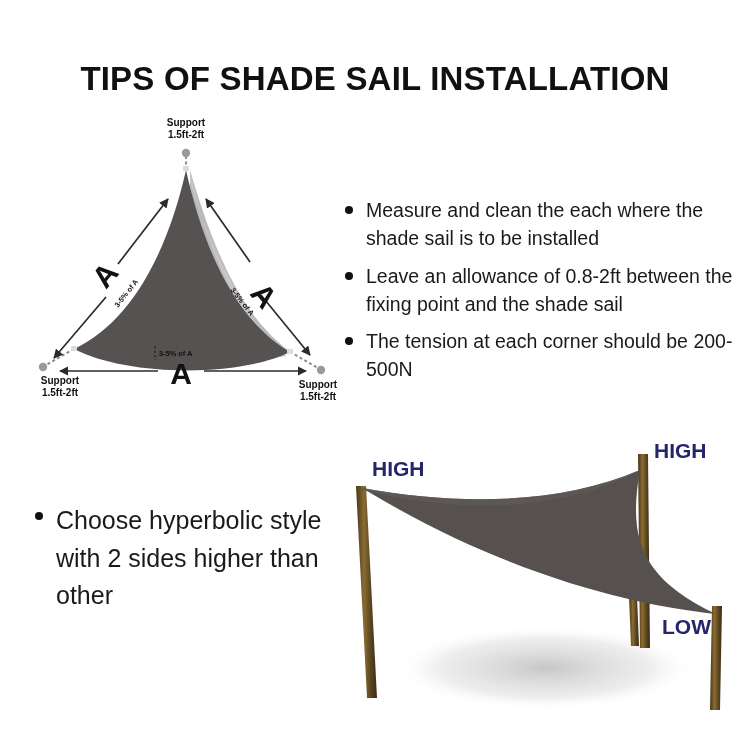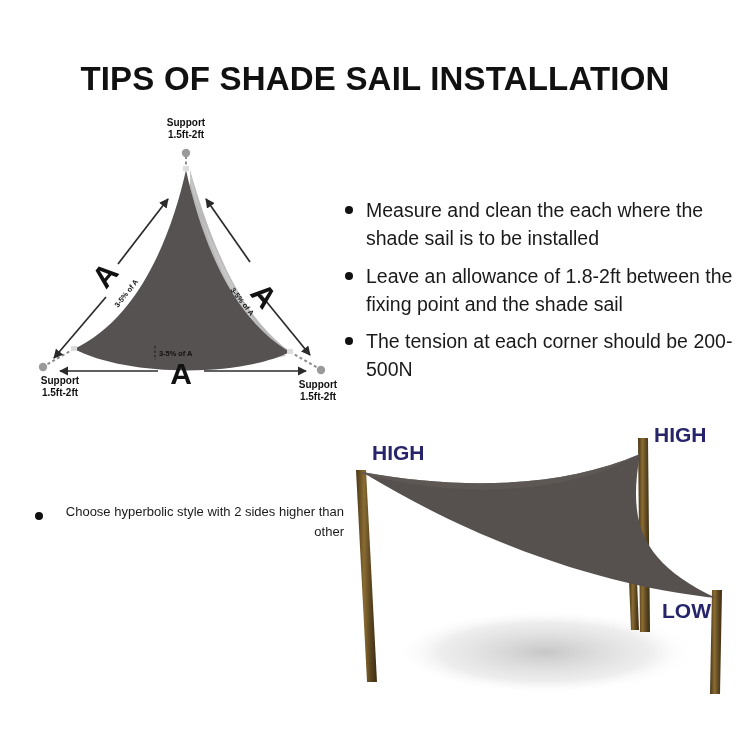--- a/index.html
+++ b/index.html
@@ -53,21 +53,21 @@
   #hyperbolic-list {
     position: absolute;
     left: 34px;
     top: 502px;
     width: 310px;
   }
 
   #hyperbolic-figure {
     position: absolute;
     left: 340px;
-    top: 412px;
+    top: 428px;
     width: 404px;
     height: 304px;
   }
 
   
   ul.bullets { list-style: none; }
 
   ul.bullets li {
     position: relative;
     padding-left: 22px;
@@ -83,24 +83,23 @@
     position: absolute;
     left: 1px;
     top: 10px;
     width: 8px;
     height: 8px;
     border-radius: 50%;
     background: #111111;
   }
 
   #hyperbolic-list li {
-    font-size: 13px;
+    font-size: 25px;
     margin-bottom: 8px;
     line-height: 1.5;
-    text-align: right;
   }
 
   svg { display: block; overflow: visible; }
 
   .dim-label   { font-family: "Liberation Sans", sans-serif; font-weight: bold; fill: #111; }
   .pct-label   { font-family: "Liberation Sans", sans-serif; font-weight: bold; fill: #111; font-size: 7.4px; }
   .sup-label   { font-family: "Liberation Sans", sans-serif; font-weight: bold; fill: #111; font-size: 10px; text-anchor: middle; }
   .high-label  { font-family: "Liberation Sans", sans-serif; font-weight: bold; font-size: 21px; }
 </style>
 </head>
@@ -162,21 +161,21 @@
       <text class="sup-label" x="42" y="272">Support</text>
       <text class="sup-label" x="42" y="284">1.5ft-2ft</text>
 
       <text class="sup-label" x="300" y="276">Support</text>
       <text class="sup-label" x="300" y="288">1.5ft-2ft</text>
     </svg>
   </div>
 
   <ul class="bullets" id="tips-list">
     <li>Measure and clean the each where the shade sail is to be installed</li>
-    <li>Leave an allowance of 1.8-2ft between the fixing point and the shade sail</li>
+    <li>Leave an allowance of 0.8-2ft between the fixing point and the shade sail</li>
     <li>The tension at each corner should be 200-500N</li>
   </ul>
 
   <ul class="bullets" id="hyperbolic-list">
     <li>Choose hyperbolic style with 2 sides higher than other</li>
   </ul>
 
   <div id="hyperbolic-figure">
     <svg viewBox="0 0 404 304" width="404" height="304">
 

